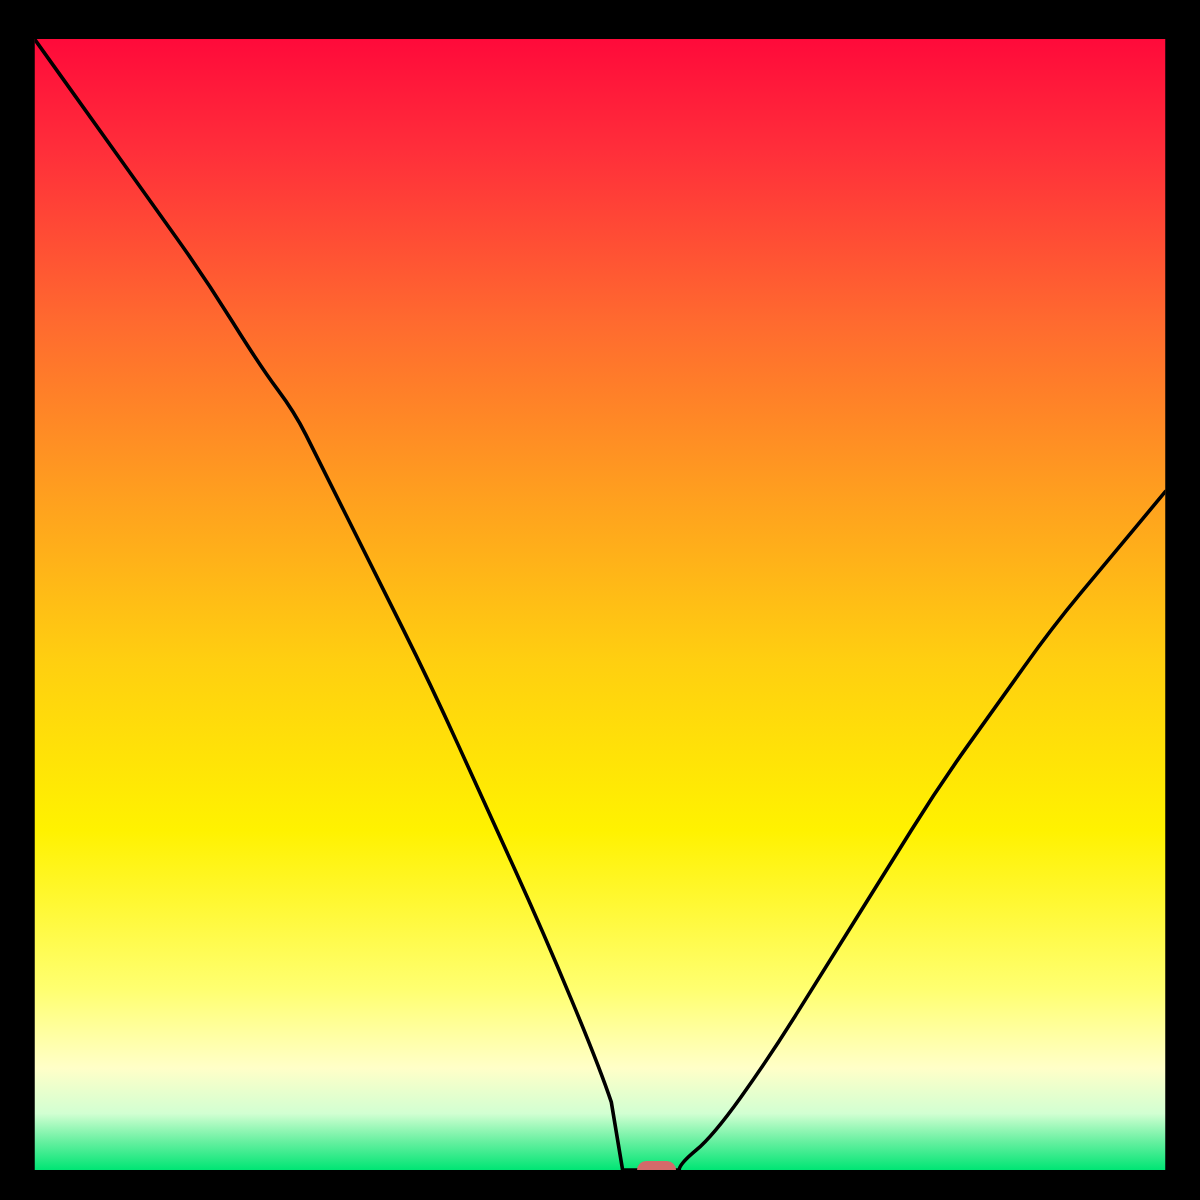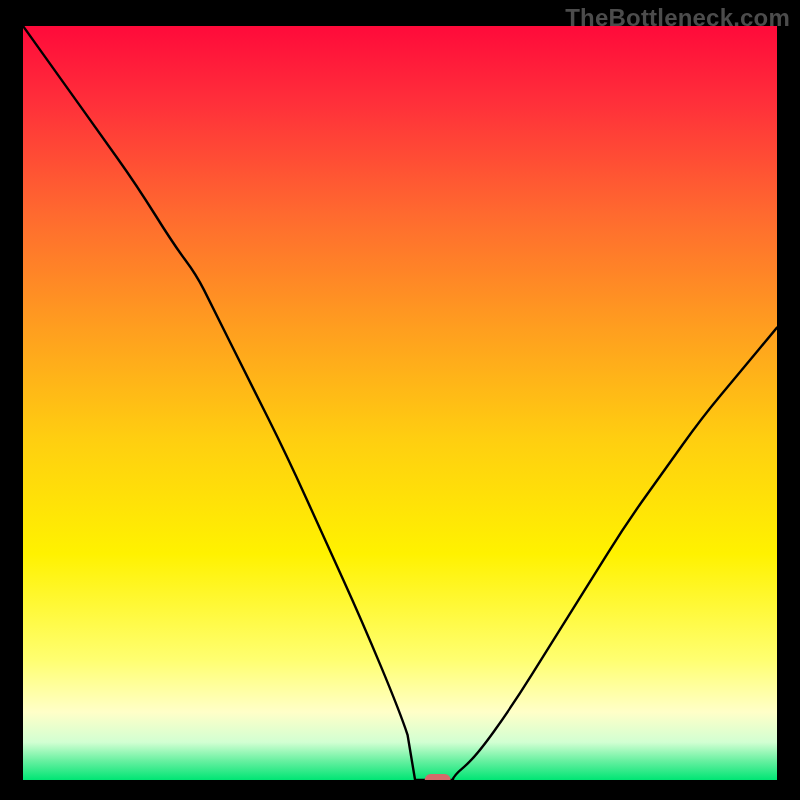--- a/index.html
+++ b/index.html
@@ -40,21 +40,20 @@
     display: block;
     width: 754px;
     height: 754px;
   }
 </style>
 </head>
 <body>
 
 <div class="frame">
 
-  <div class="watermark">TheBottleneck.com</div>
 
   <div class="plot-outer">
     <svg viewBox="0 0 754 754" preserveAspectRatio="none">
       <defs>
         <linearGradient id="bg-grad" x1="0" y1="0" x2="0" y2="1">
           <stop offset="0%" stop-color="#ff0a3a"></stop>
           <stop offset="10%" stop-color="#ff2f3a"></stop>
           <stop offset="25%" stop-color="#ff6a2f"></stop>
           <stop offset="40%" stop-color="#ff9e1f"></stop>
           <stop offset="55%" stop-color="#ffcf10"></stop>

